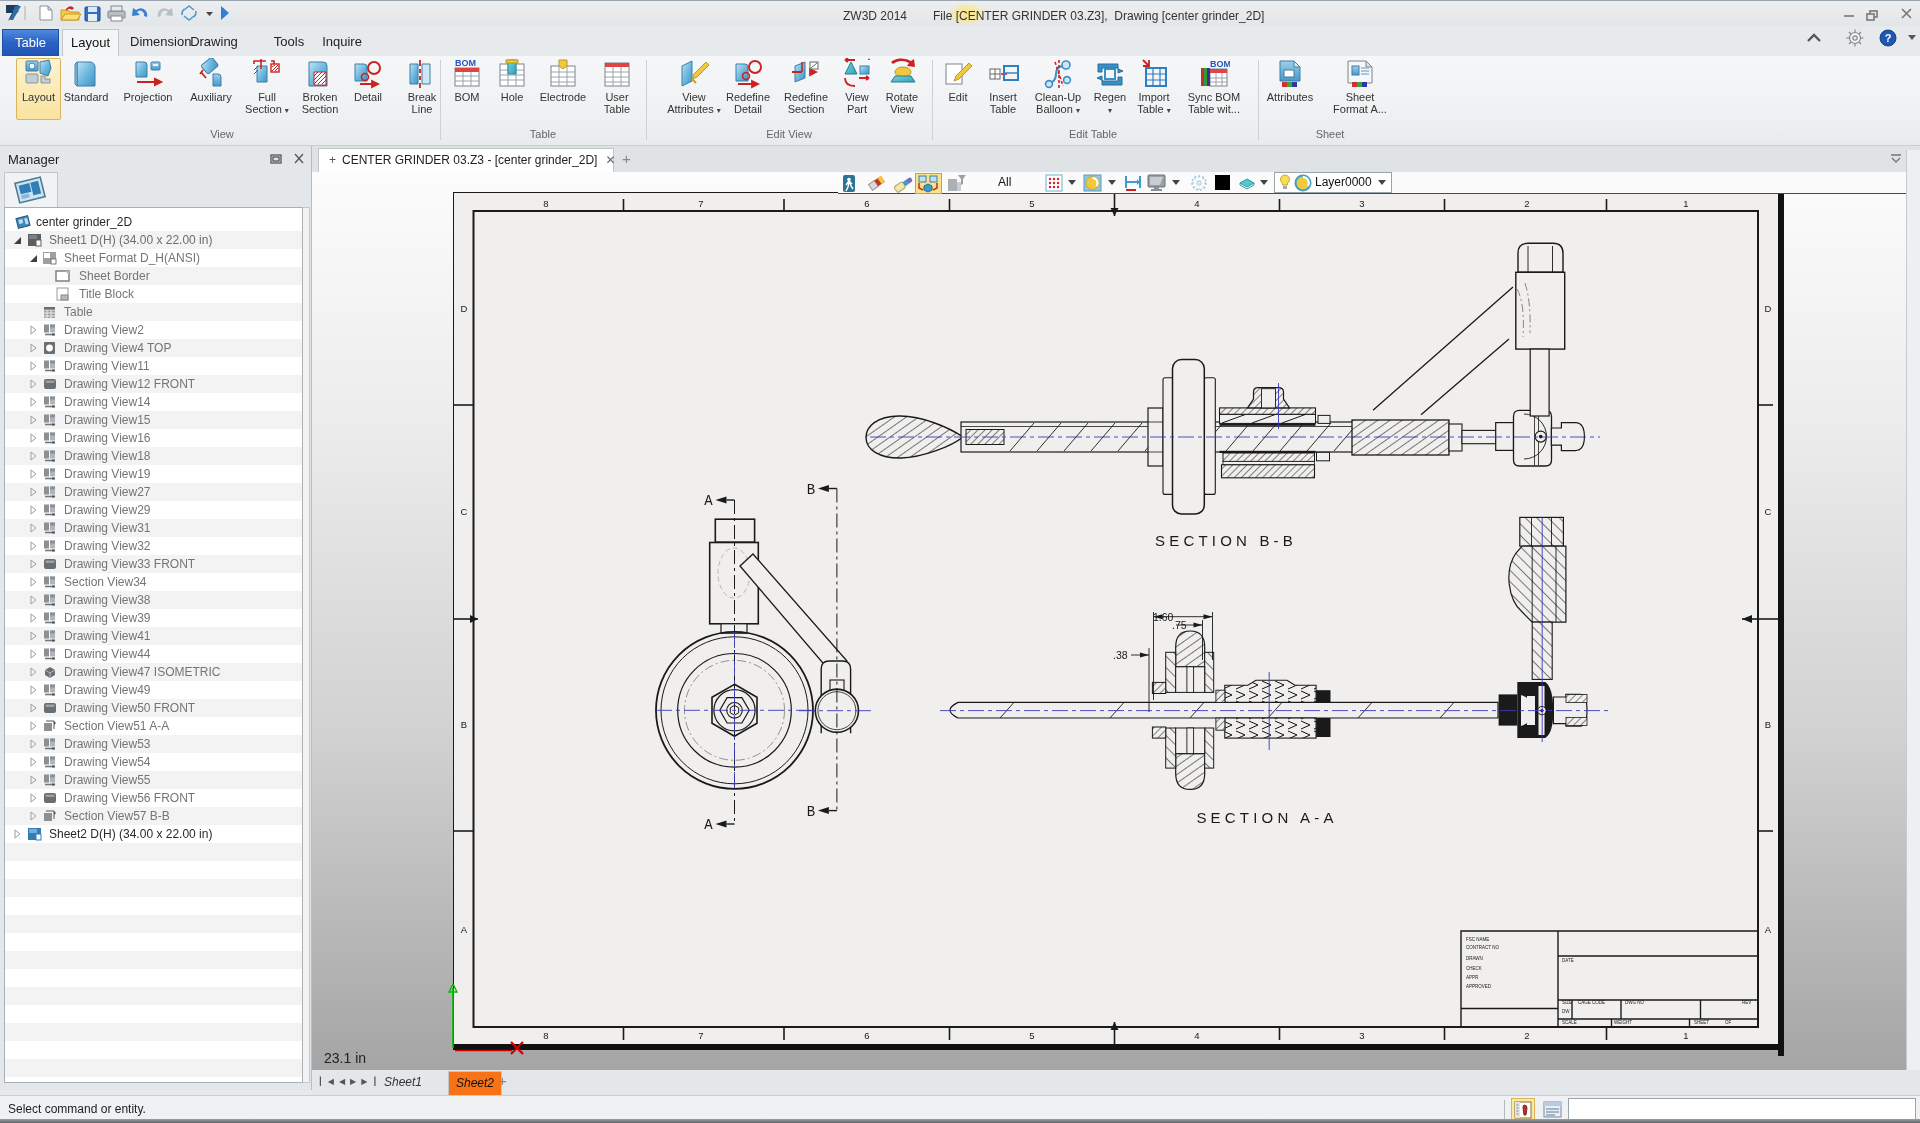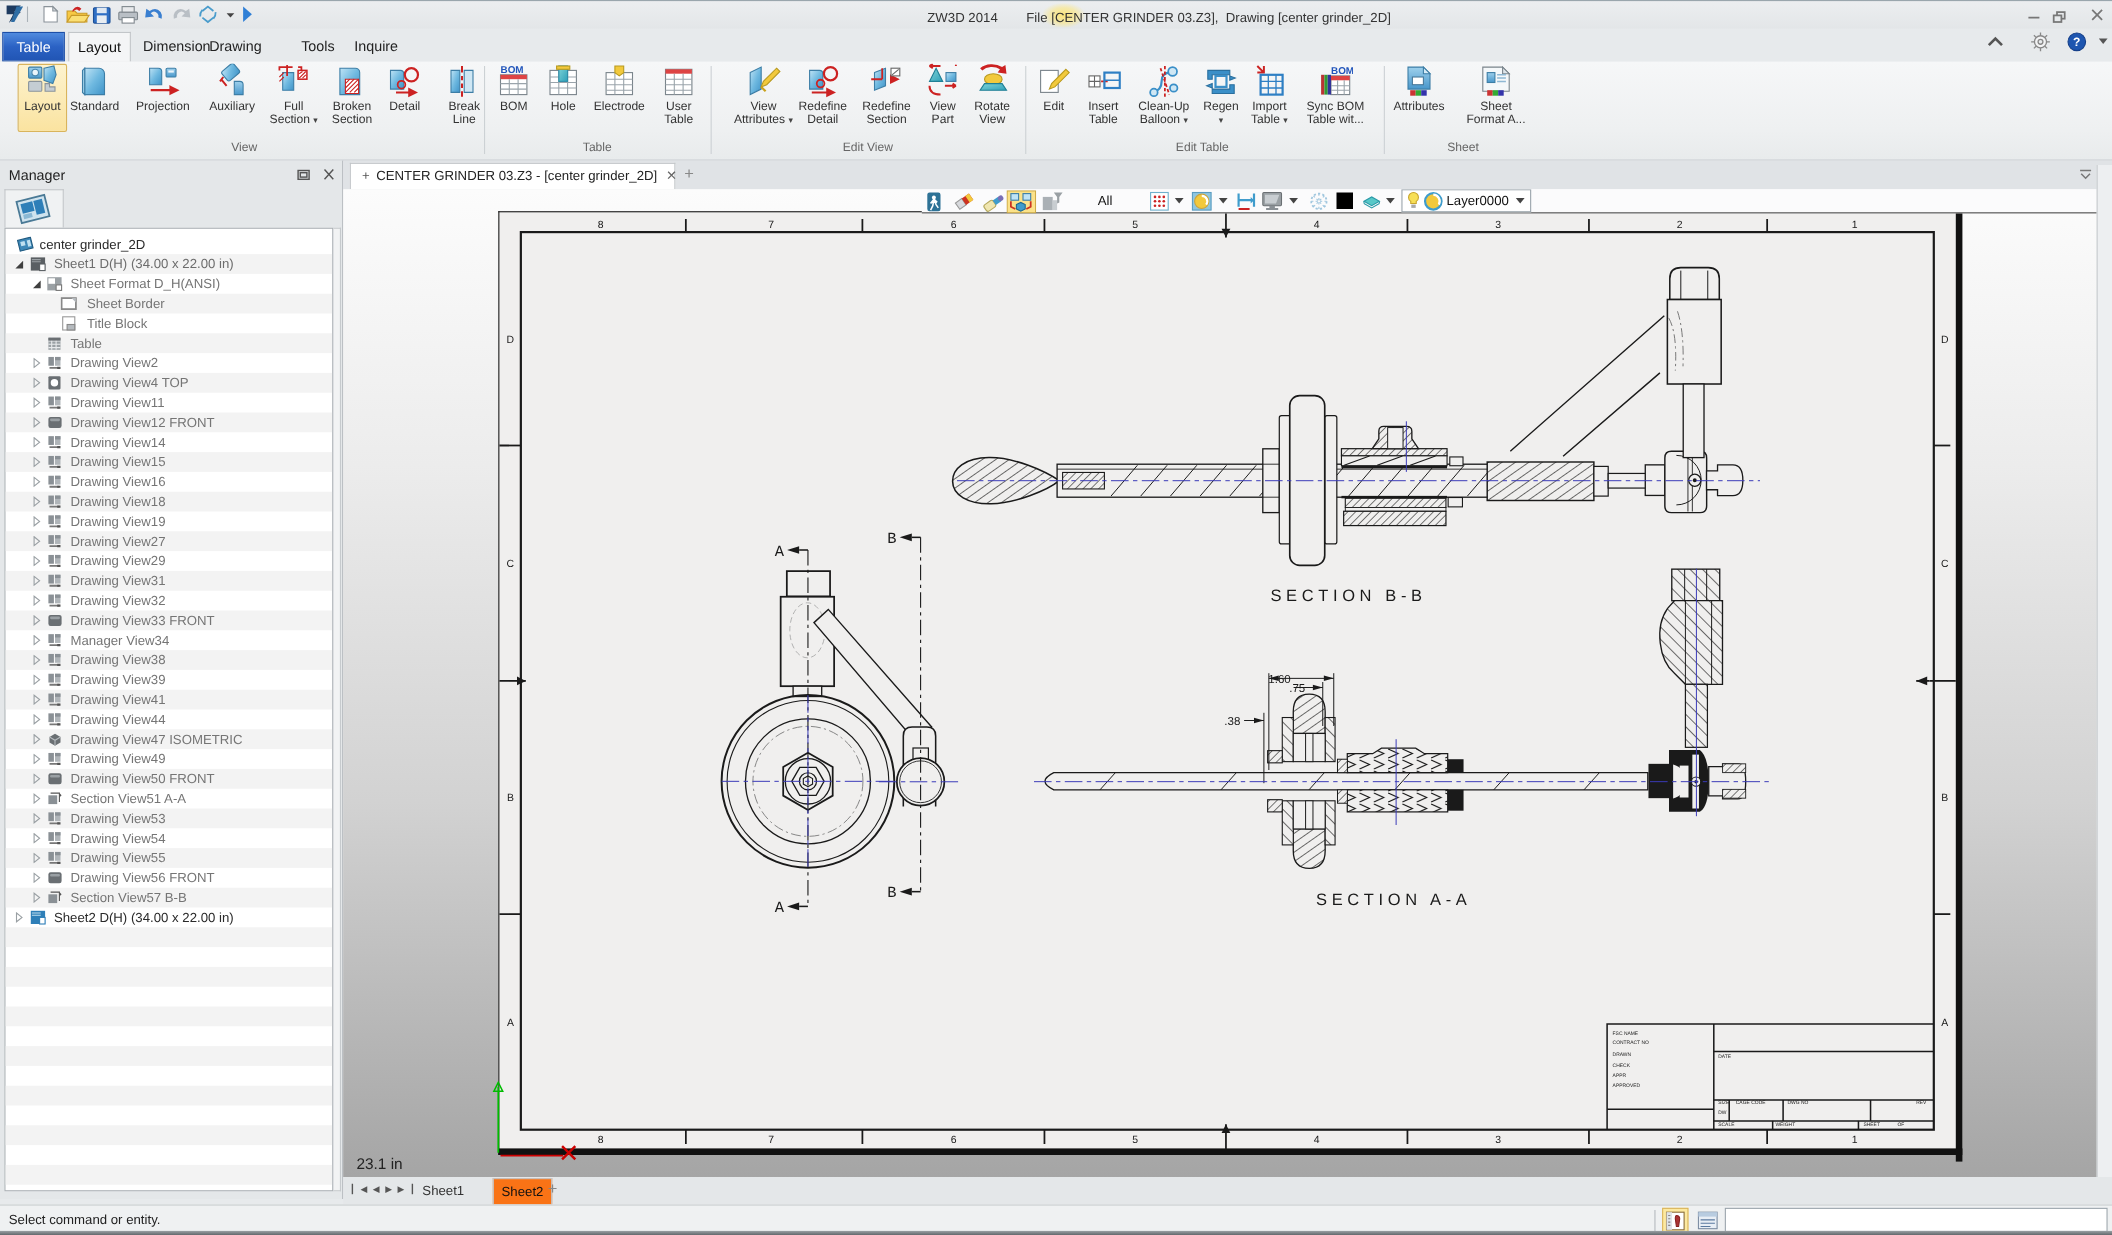--- a/index.html
+++ b/index.html
@@ -32,21 +32,21 @@
   .trow .tx { position:absolute; top:0px; }
   #doctabs { left:312px; top:146px; width:1608px; height:26px; background:#e0e3e6; }
   #activetab { left:6px; top:2px; width:296px; height:24px; background:#ffffff; border:1px solid #c2c6c9; border-bottom:none; font-size:12px; color:#222; line-height:22px; white-space:nowrap; }
   #canvas { left:312px; top:172px; width:1608px; height:898px; background:linear-gradient(#fcfcfc, #ececec 28%, #d2d2d2 62%, #a5a5a5 100%); overflow:hidden; }
   #rightstrip { left:1906px; top:150px; width:14px; height:920px; background:#edeff1; border-left:1px solid #c6cacd; }
   #viewbar { left:526px; top:0px; width:1082px; height:22px; background:#fbfbfc; border-bottom:1px solid #4a4a4a; }
   #sheet { left:141px; top:20px; width:1331px; height:858px; background:#f0efee; border-top:1px solid #1a1a1a; border-left:1px solid #1a1a1a; }
   #sheetedgeR { left:1466px; top:20px; width:6px; height:864px; background:#111; }
   #sheetedgeB { left:141px; top:872px; width:1331px; height:6px; background:#111; }
   #sheettabs { left:312px; top:1070px; width:1608px; height:25px; background:#e4e7e9; }
-  .stab { position:absolute; top:1px; height:24px; font-size:12px; text-align:center; line-height:22px; }
+  .stab { position:absolute; top:1px; height:24px; font-size:12px; text-align:center; line-height:22px;font-style:italic; }
   #statusbar { left:0; top:1095px; width:1920px; height:28px; background:#eff1f2; border-top:1px solid #c9cdd0; }
   #statustext { left:8px; top:6px; font-size:12px; color:#222; }
   #bottomedge { left:0; top:1119px; width:1920px; height:4px; background:linear-gradient(#9aa0a4,#5f6569); }
 </style>
 </head>
 <body>
   <div id="titlebar" class="abs"></div>
   <div id="glow" class="abs"></div>
   <div id="titletext" class="abs">ZW3D 2014</div>
   <div id="titlefile" class="abs">File [CENTER GRINDER 03.Z3],&nbsp; Drawing [center grinder_2D]</div>
@@ -676,21 +676,21 @@
         <svg class="abs" style="left:24px;top:4px;" width="9" height="10">
           <path d="M2,1 L7,5 L2,9 Z" fill="none" stroke="#9aa0a4"></path>
         </svg>
         <span class="ti" style="left:37px;"><svg width="16" height="14" viewBox="0 0 16 14">
             <rect x="2" y="1.5" width="5" height="8" fill="#8a9095"></rect>
             <rect x="8" y="1.5" width="5" height="8" fill="#b0b5b9"></rect>
             <rect x="8" y="1.5" width="5" height="3" fill="#8a9095"></rect>
             <path d="M3,11.5 h9" stroke="#777" stroke-width="1.6"></path>
             <path d="M10,11.5 l3,0" stroke="#555" stroke-width="2"></path>
           </svg></span>
-        <span class="tx" style="left:59px;color:#757575;">Manager View34</span>
+        <span class="tx" style="left:59px;color:#757575;">Section View34</span>
       </div>
 <div class="trow alt">
         <svg class="abs" style="left:24px;top:4px;" width="9" height="10">
           <path d="M2,1 L7,5 L2,9 Z" fill="none" stroke="#9aa0a4"></path>
         </svg>
         <span class="ti" style="left:37px;"><svg width="16" height="14" viewBox="0 0 16 14">
             <rect x="2" y="1.5" width="5" height="8" fill="#8a9095"></rect>
             <rect x="8" y="1.5" width="5" height="8" fill="#b0b5b9"></rect>
             <rect x="8" y="1.5" width="5" height="3" fill="#8a9095"></rect>
             <path d="M3,11.5 h9" stroke="#777" stroke-width="1.6"></path>

